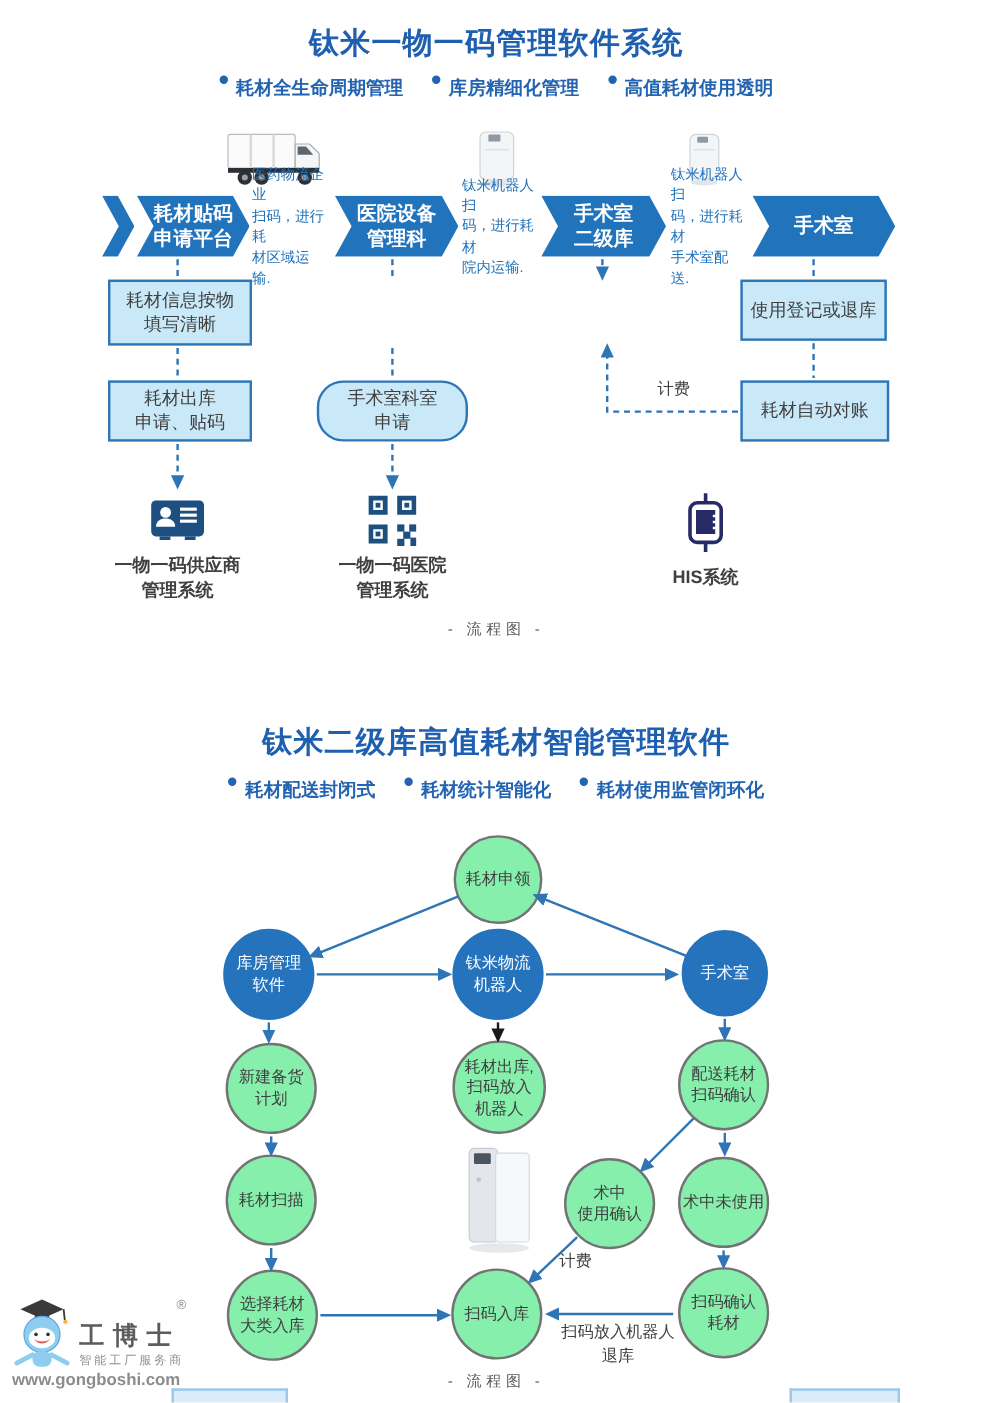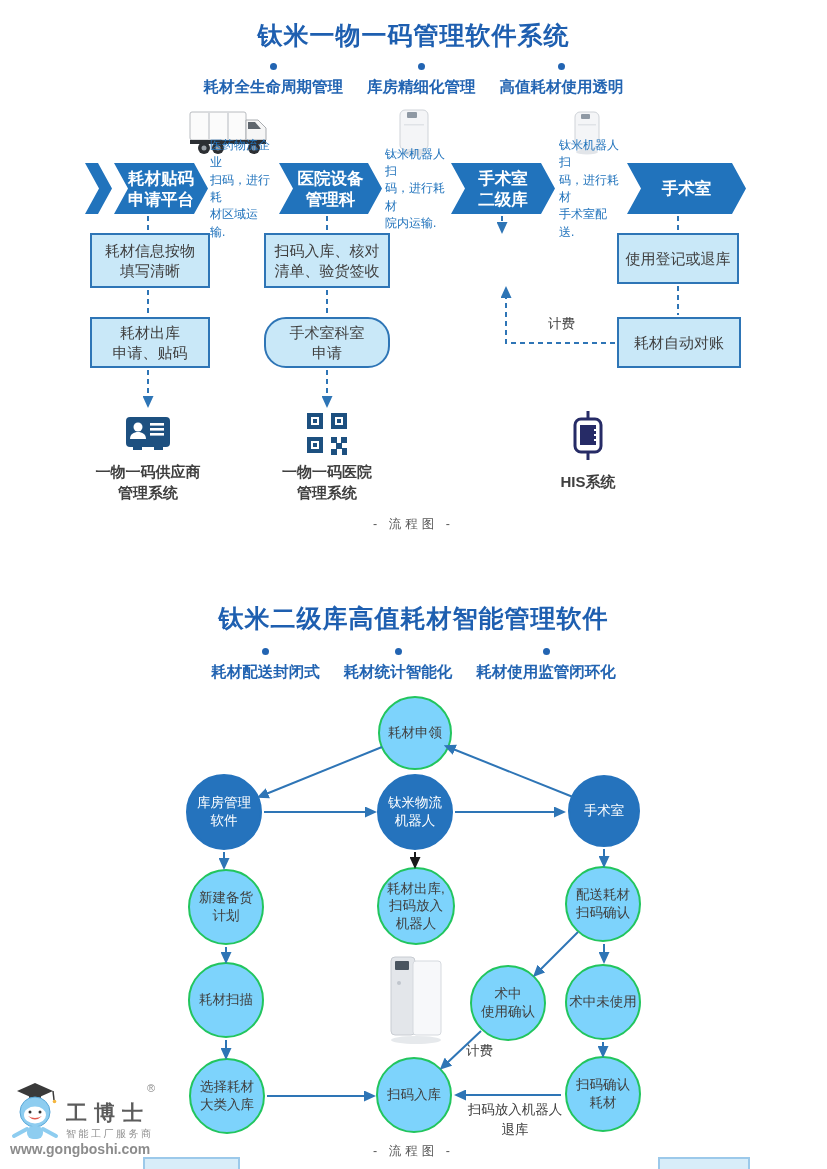--- a/index.html
+++ b/index.html
@@ -5,21 +5,21 @@
   * { margin:0; padding:0; box-sizing:border-box; }
   body { background:#fff; font-family:"Liberation Sans", sans-serif; }
   .canvas { position:relative; width:827px; height:1169px; background:#ffffff; overflow:hidden; }
   .pre { white-space:pre-line; }
 
   
   .title { position:absolute; left:0; width:100%; text-align:center; font-weight:bold; font-size:25px; color:#1e5fb0; letter-spacing:1px; }
   .t1 { top:19px; } .t2 { top:602px; }
   .bullets { position:absolute; left:0; width:100%; display:flex; justify-content:center; gap:24px; color:#2264b2; font-weight:bold; font-size:15.5px; }
   .bl1 { top:63px; } .bl2 { top:648px; }
-  .bullet { display:flex; align-items:center; gap:7px;flex-direction:column; }
+  .bullet { display:flex; align-items:flex-start; gap:7px; }
   .dot { width:7px; height:7px; border-radius:50%; background:#2264b2; flex:0 0 auto; }
 
   
   .chev { position:absolute; top:163px; height:51px; background:#2173bc;
           clip-path: polygon(14px 50%, 0 0, calc(100% - 14px) 0, 100% 50%, calc(100% - 14px) 100%, 0 100%);
           color:#fff; font-weight:bold; font-size:16.5px; line-height:1.25;
           display:flex; align-items:center; justify-content:center; text-align:center; }
   .lead { left:85px;  width:27px; }
   .c1 { left:114px; width:94px; }
   .c2 { left:279px; width:103px; }
@@ -51,21 +51,21 @@
   .sl1 { left:78px;  top:461px; width:140px; }
   .sl2 { left:257px; top:461px; width:140px; }
   .sl3 { left:538px; top:471px; width:100px; }
 
   .caption { position:absolute; left:0; width:100%; text-align:center; font-size:12.5px; color:#595959; letter-spacing:4px; }
   .cap1 { top:516px; } .cap2 { top:1143px; }
 
   
   .node { position:absolute; border-radius:50%; display:flex; align-items:center; justify-content:center;
           text-align:center; font-size:13.5px; line-height:1.3; }
-  .light { background:#7dd3fc; border:2px solid #22c55e; color:#404040; }
+  .light { background:#86efac; border:2px solid #737373; color:#404040; }
   .dark  { background:#2573bd; color:#fff; border:2px solid #2573bd; }
   .n-apply     { left:378px; top:696px;  width:74px; height:74px; }
   .n-warehouse { left:186px; top:774px;  width:76px; height:76px; }
   .n-robot     { left:377px; top:774px;  width:76px; height:76px; }
   .n-or        { left:568px; top:775px;  width:72px; height:72px; }
   .n-plan      { left:188px; top:869px;  width:76px; height:76px; }
   .n-outbound  { left:377px; top:867px;  width:78px; height:78px; }
   .n-delivery  { left:565px; top:866px;  width:76px; height:76px; }
   .n-scan      { left:188px; top:962px;  width:76px; height:76px; }
   .n-usedok    { left:470px; top:965px;  width:76px; height:76px; }
@@ -167,22 +167,20 @@
 院内运输.</div>
   <div class="chev c3 pre">手术室
 二级库</div>
   <div class="gapnote g3 pre">钛米机器人扫
 码，进行耗材
 手术室配送.</div>
   <div class="chev c4 pre">手术室</div>
 
   <div class="box b1 pre">耗材信息按物
 填写清晰</div>
-  <div class="box b2 pre">扫码入库、核对
-清单、验货签收</div>
   <div class="box b4 pre">使用登记或退库</div>
   <div class="box b5 pre">耗材出库
 申请、贴码</div>
   <div class="box b6 pre">手术室科室
 申请</div>
   <div class="box b7 pre">耗材自动对账</div>
 
   <div class="small-label billing1">计费</div>
 
   <div class="img card-icon-pos">

